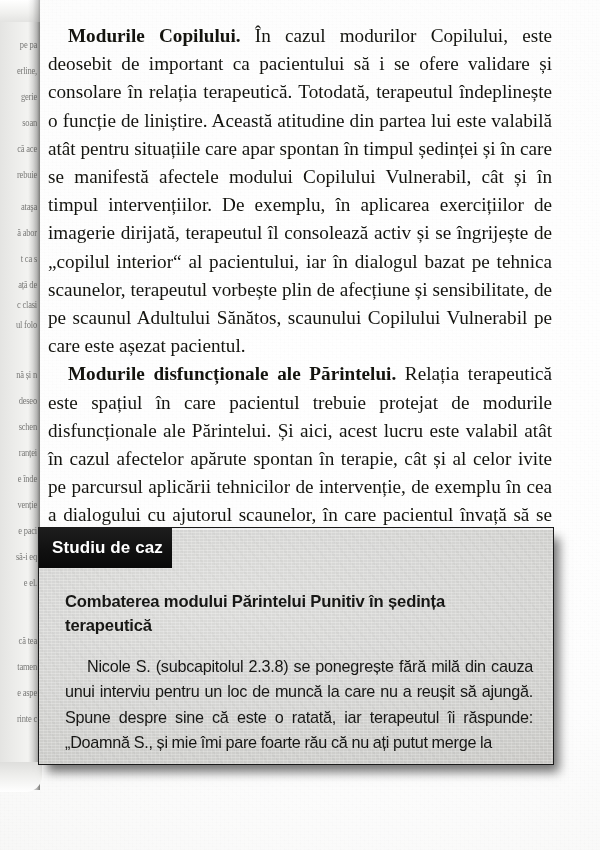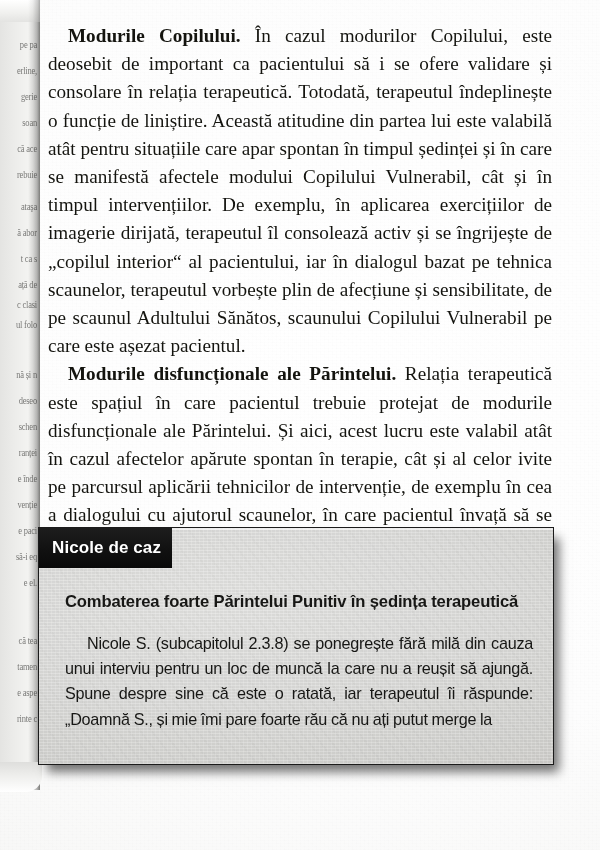--- a/index.html
+++ b/index.html
@@ -217,20 +217,20 @@
 
   <p class="body-par"><span class="run-bold">Modurile disfuncționale ale Părintelui.</span><span> Relația terapeutică este spațiul în care pacientul trebuie protejat de modurile disfuncționale ale Părintelui. Și aici, acest lucru este valabil atât în cazul afectelor apărute spontan în terapie, cât și al celor ivite pe parcursul aplicării tehnicilor de intervenție, de exemplu în cea a dialogului cu ajutorul scaunelor, în care pacientul învață să se apere în fața modului disfuncțional al Părintelui.</span></p>
 
 </div>
 
 <div id="case-study-box">
   <div id="case-study-texture"></div>
   <div id="case-study-tophighlight"></div>
 
   <div id="case-study-tab">
-    <span id="case-study-tab-label">Nicole de caz</span>
+    <span id="case-study-tab-label">Studiu de caz</span>
   </div>
 
   <div id="case-study-inner">
-    <h3 id="case-study-heading">Combaterea foarte Părintelui Punitiv în ședința terapeutică</h3>
+    <h3 id="case-study-heading">Combaterea modului Părintelui Punitiv în ședința terapeutică</h3>
     <p id="case-study-body">Nicole S. (subcapitolul 2.3.8) se ponegrește fără milă din cauza unui interviu pentru un loc de muncă la care nu a reușit să ajungă. Spune despre sine că este o ratată, iar terapeutul îi răspunde: „Doamnă S., și mie îmi pare foarte rău că nu ați putut merge la</p>
   </div>
 </div>
 
 </body></html>

